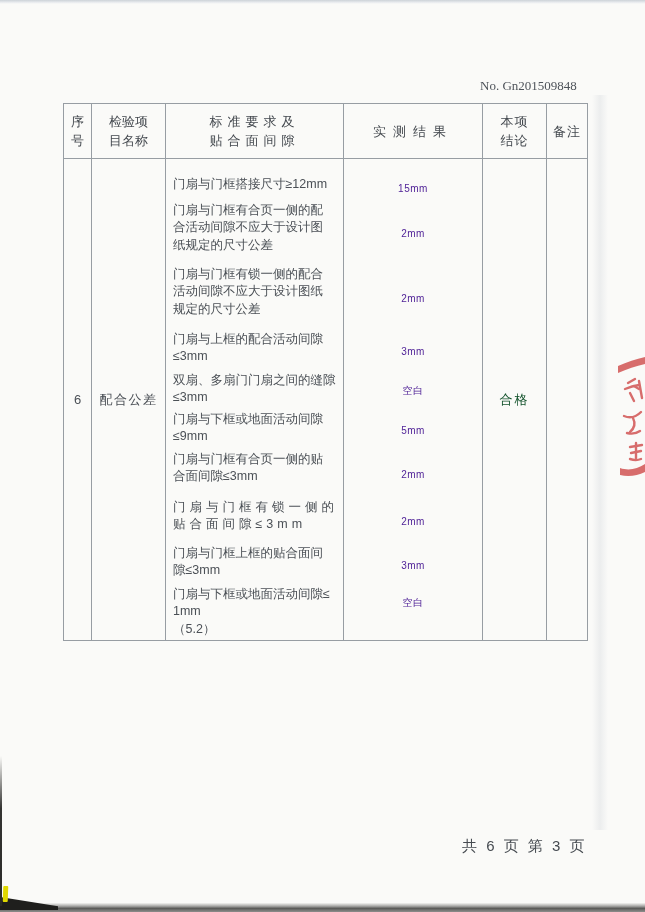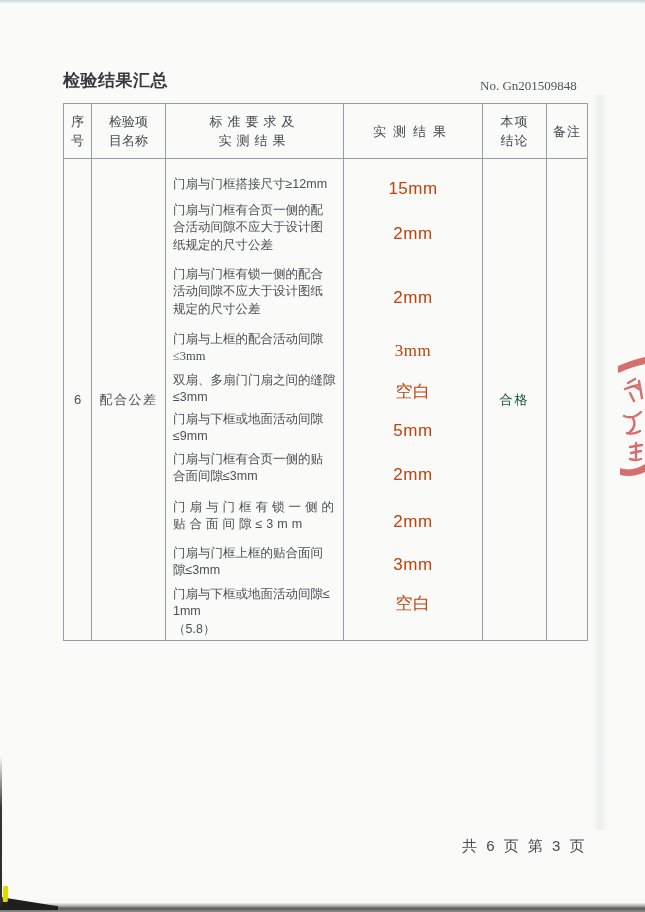--- a/index.html
+++ b/index.html
@@ -45,40 +45,39 @@
   .ls7{letter-spacing:7px;}
   .ls1{letter-spacing:1px;}
   td.c-seq,td.c-name,td.c-conc,td.c-rem{text-align:center;}
   .name-txt{letter-spacing:1.5px;}
   .conc-txt{letter-spacing:2px;color:#14532d;}
   td.c-std,td.c-res{vertical-align:top;}
   .reqs,.resl{padding-top:15px;}
   .req{padding-left:7px;white-space:pre;line-height:17.5px;
     font-size:12.5px;color:#4b5056;overflow:hidden;}
   .res{display:flex;align-items:center;justify-content:center;
-    font-size:17px;color:#c2410c;letter-spacing:.5px;overflow:hidden;}
+    font-size:10px;color:#4c1d95;letter-spacing:.5px;overflow:hidden;}
   .sp{letter-spacing:4px;}
   
-  .it0{height:26px;}.it1{height:64px;}.it2{height:65px;}.it3{height:41px;font-family:Liberation Serif, serif;}
+  .it0{height:26px;}.it1{height:64px;}.it2{height:65px;}.it3{height:41px;}
   .it4{height:39px;}.it5{height:40px;}.it6{height:48px;}.it7{height:46px;}
   .it8{height:41px;}.it9{height:35px;}.it10{height:18px;}
   .blank-note{padding-top:16px;text-align:center;letter-spacing:2.5px;
     font-size:13px;color:#4b5056;vertical-align:top;}
   .page-footer{position:absolute;top:837px;left:387px;width:200px;
     text-align:right;font-size:15px;letter-spacing:2.5px;color:#464b51;}
 </style>
 </head>
 <body>
 
 <div class="page">
 
   <div class="top-edge"></div>
   <div class="right-crease"></div>
 
-  <div class="doc-title">检验结果汇总</div>
   <div class="doc-no">No. Gn201509848</div>
 
   <table class="result">
     <colgroup>
       <col style="width:28px">
         <col style="width:74px">
         <col style="width:178px">
       <col style="width:139px">
         <col style="width:64px">
         <col style="width:41px">
@@ -88,21 +87,21 @@
       <th>
             <div class="hdr">序
 号</div>
           </th>
       <th>
             <div class="hdr">检验项
 目名称</div>
           </th>
       <th>
             <div class="hdr ls5">标准要求及
-实测结果</div>
+贴合面间隙</div>
           </th>
       <th>
             <div class="hdr ls7">实测结果</div>
           </th>
       <th>
             <div class="hdr ls1">本项
 结论</div>
           </th>
       <th>
             <div class="hdr ls1">备注</div>
@@ -127,21 +126,21 @@
           <div class="req it5">门扇与下框或地面活动间隙
 ≤9mm</div>
           <div class="req it6">门扇与门框有合页一侧的贴
 合面间隙≤3mm</div>
           <div class="req it7 sp">门扇与门框有锁一侧的
 贴合面间隙≤3mm</div>
           <div class="req it8">门扇与门框上框的贴合面间
 隙≤3mm</div>
           <div class="req it9">门扇与下框或地面活动间隙≤
 1mm</div>
-          <div class="req it10">（5.8）</div>
+          <div class="req it10">（5.2）</div>
         </div>
       </td>
       <td class="c-res">
         <div class="resl">
           <div class="res it0">15mm</div>
           <div class="res it1">2mm</div>
           <div class="res it2">2mm</div>
           <div class="res it3">3mm</div>
           <div class="res it4">空白</div>
           <div class="res it5">5mm</div>

